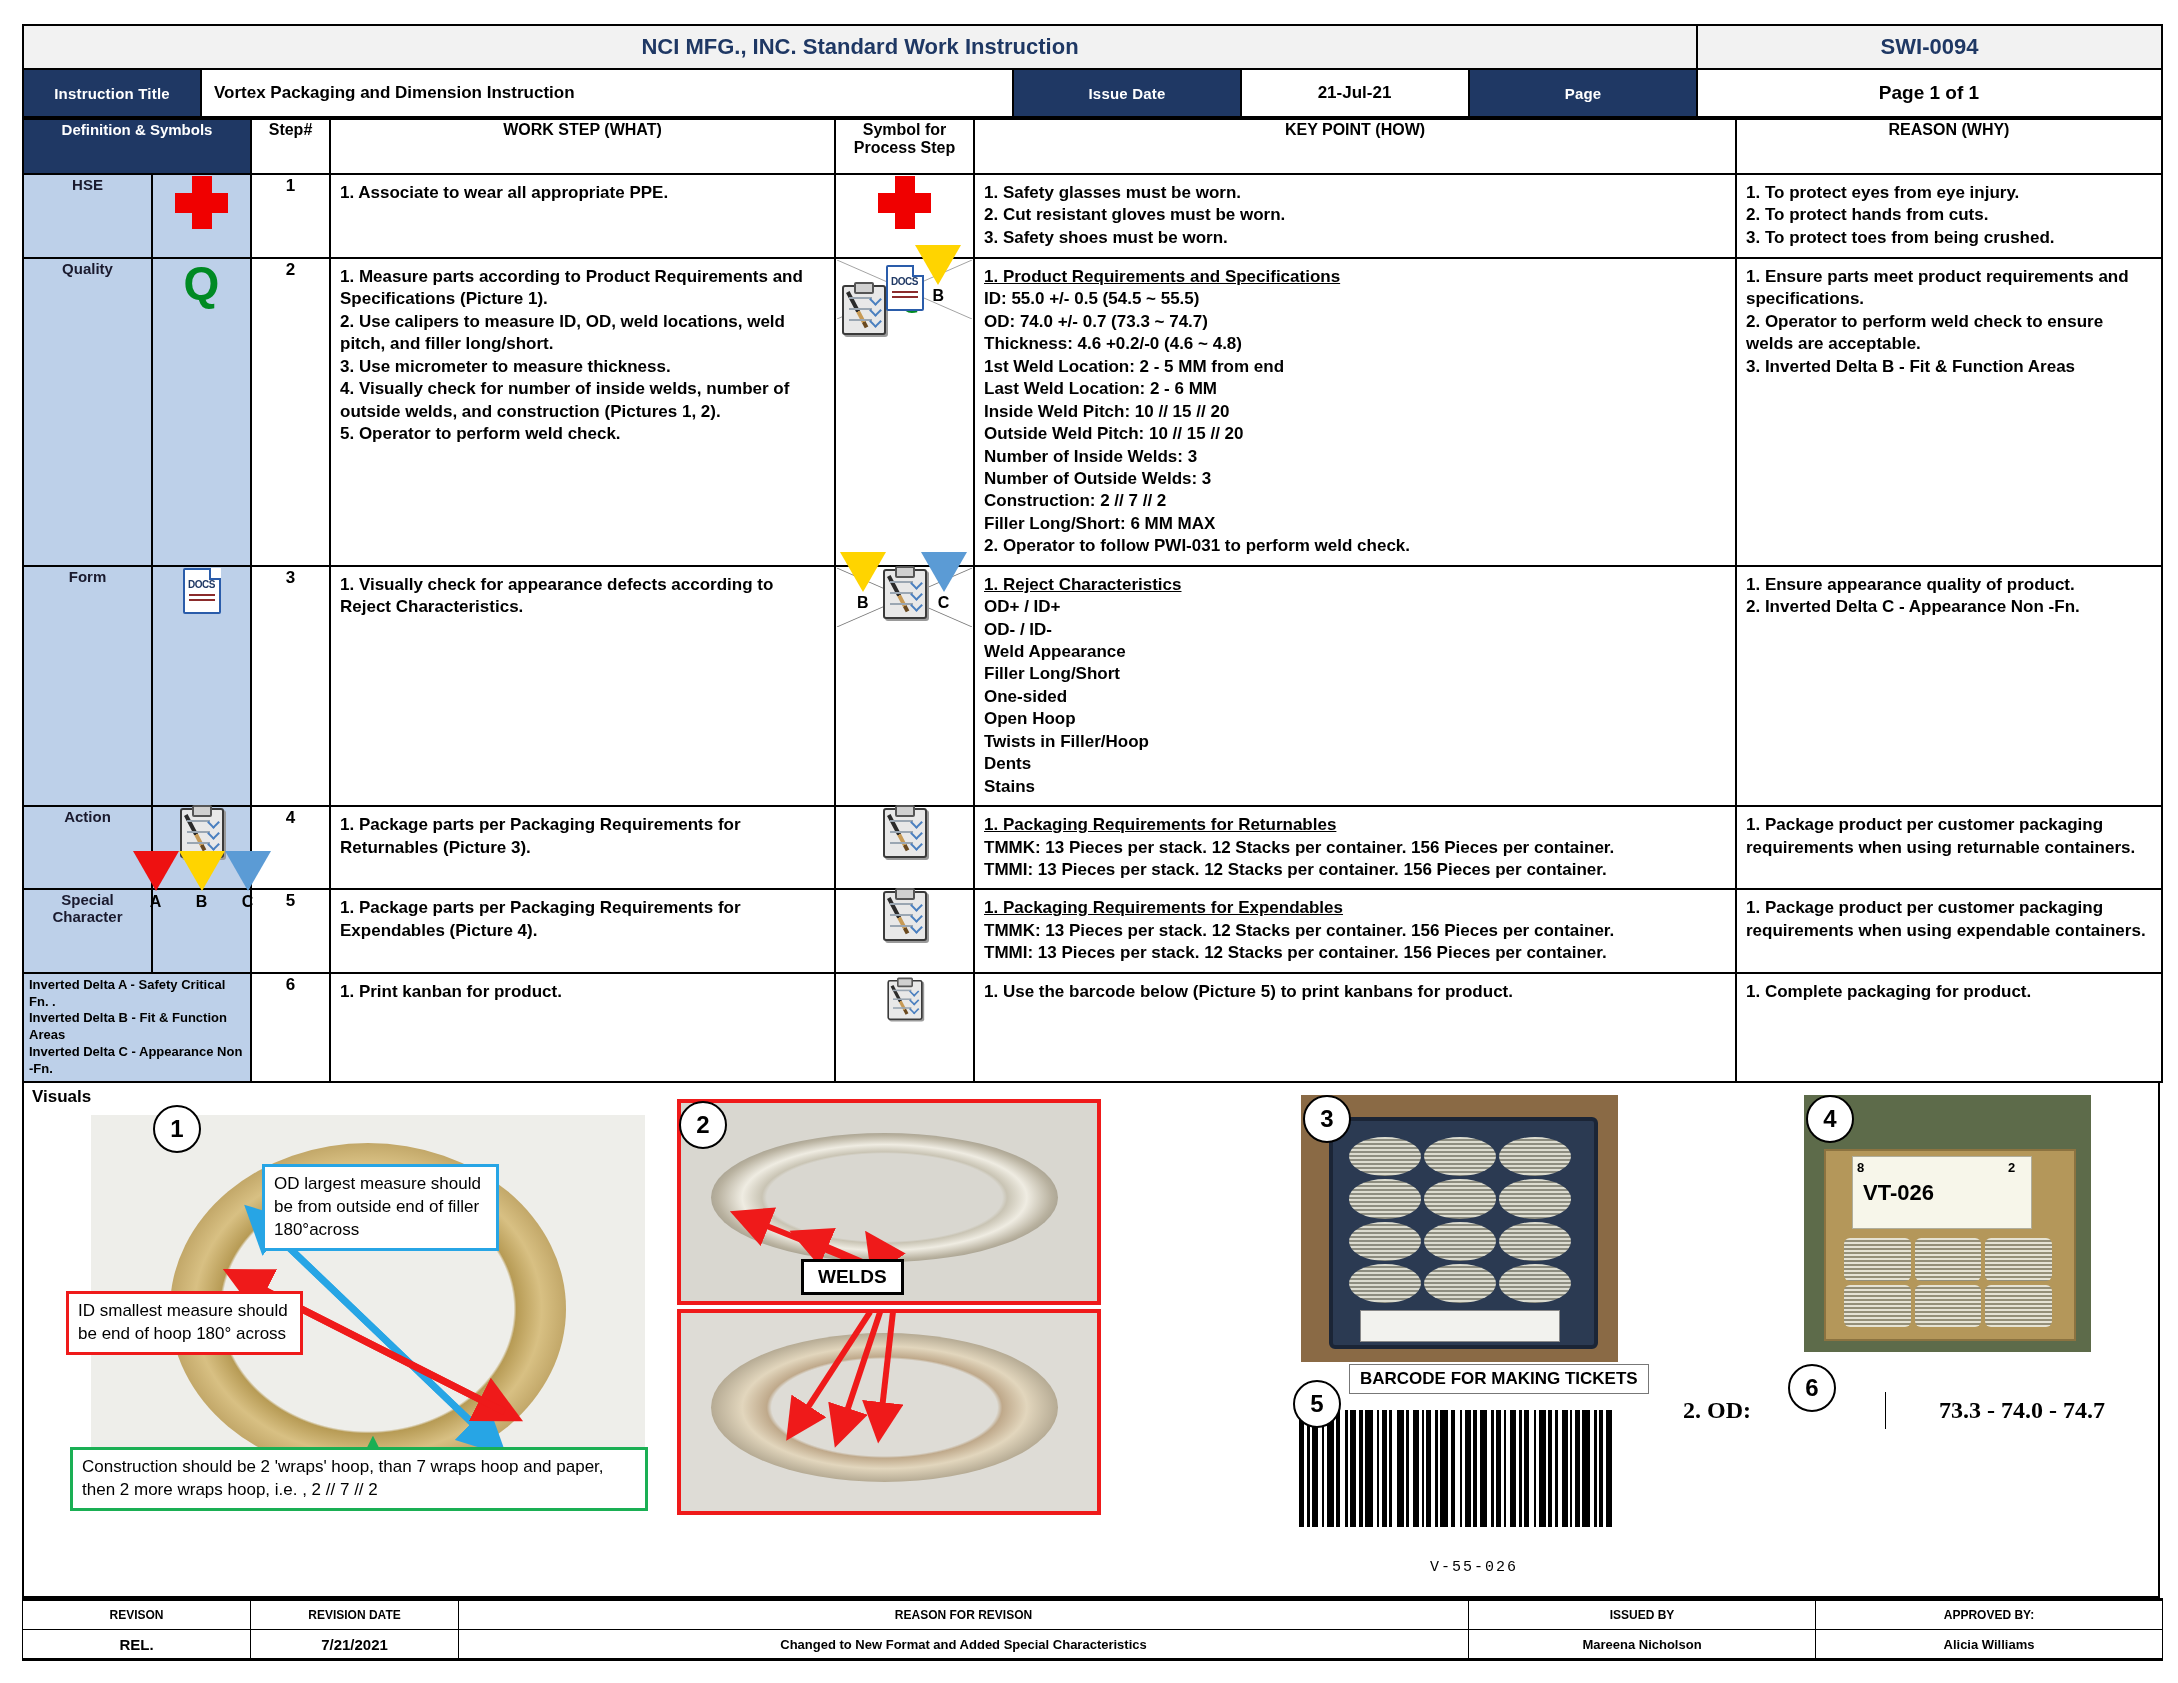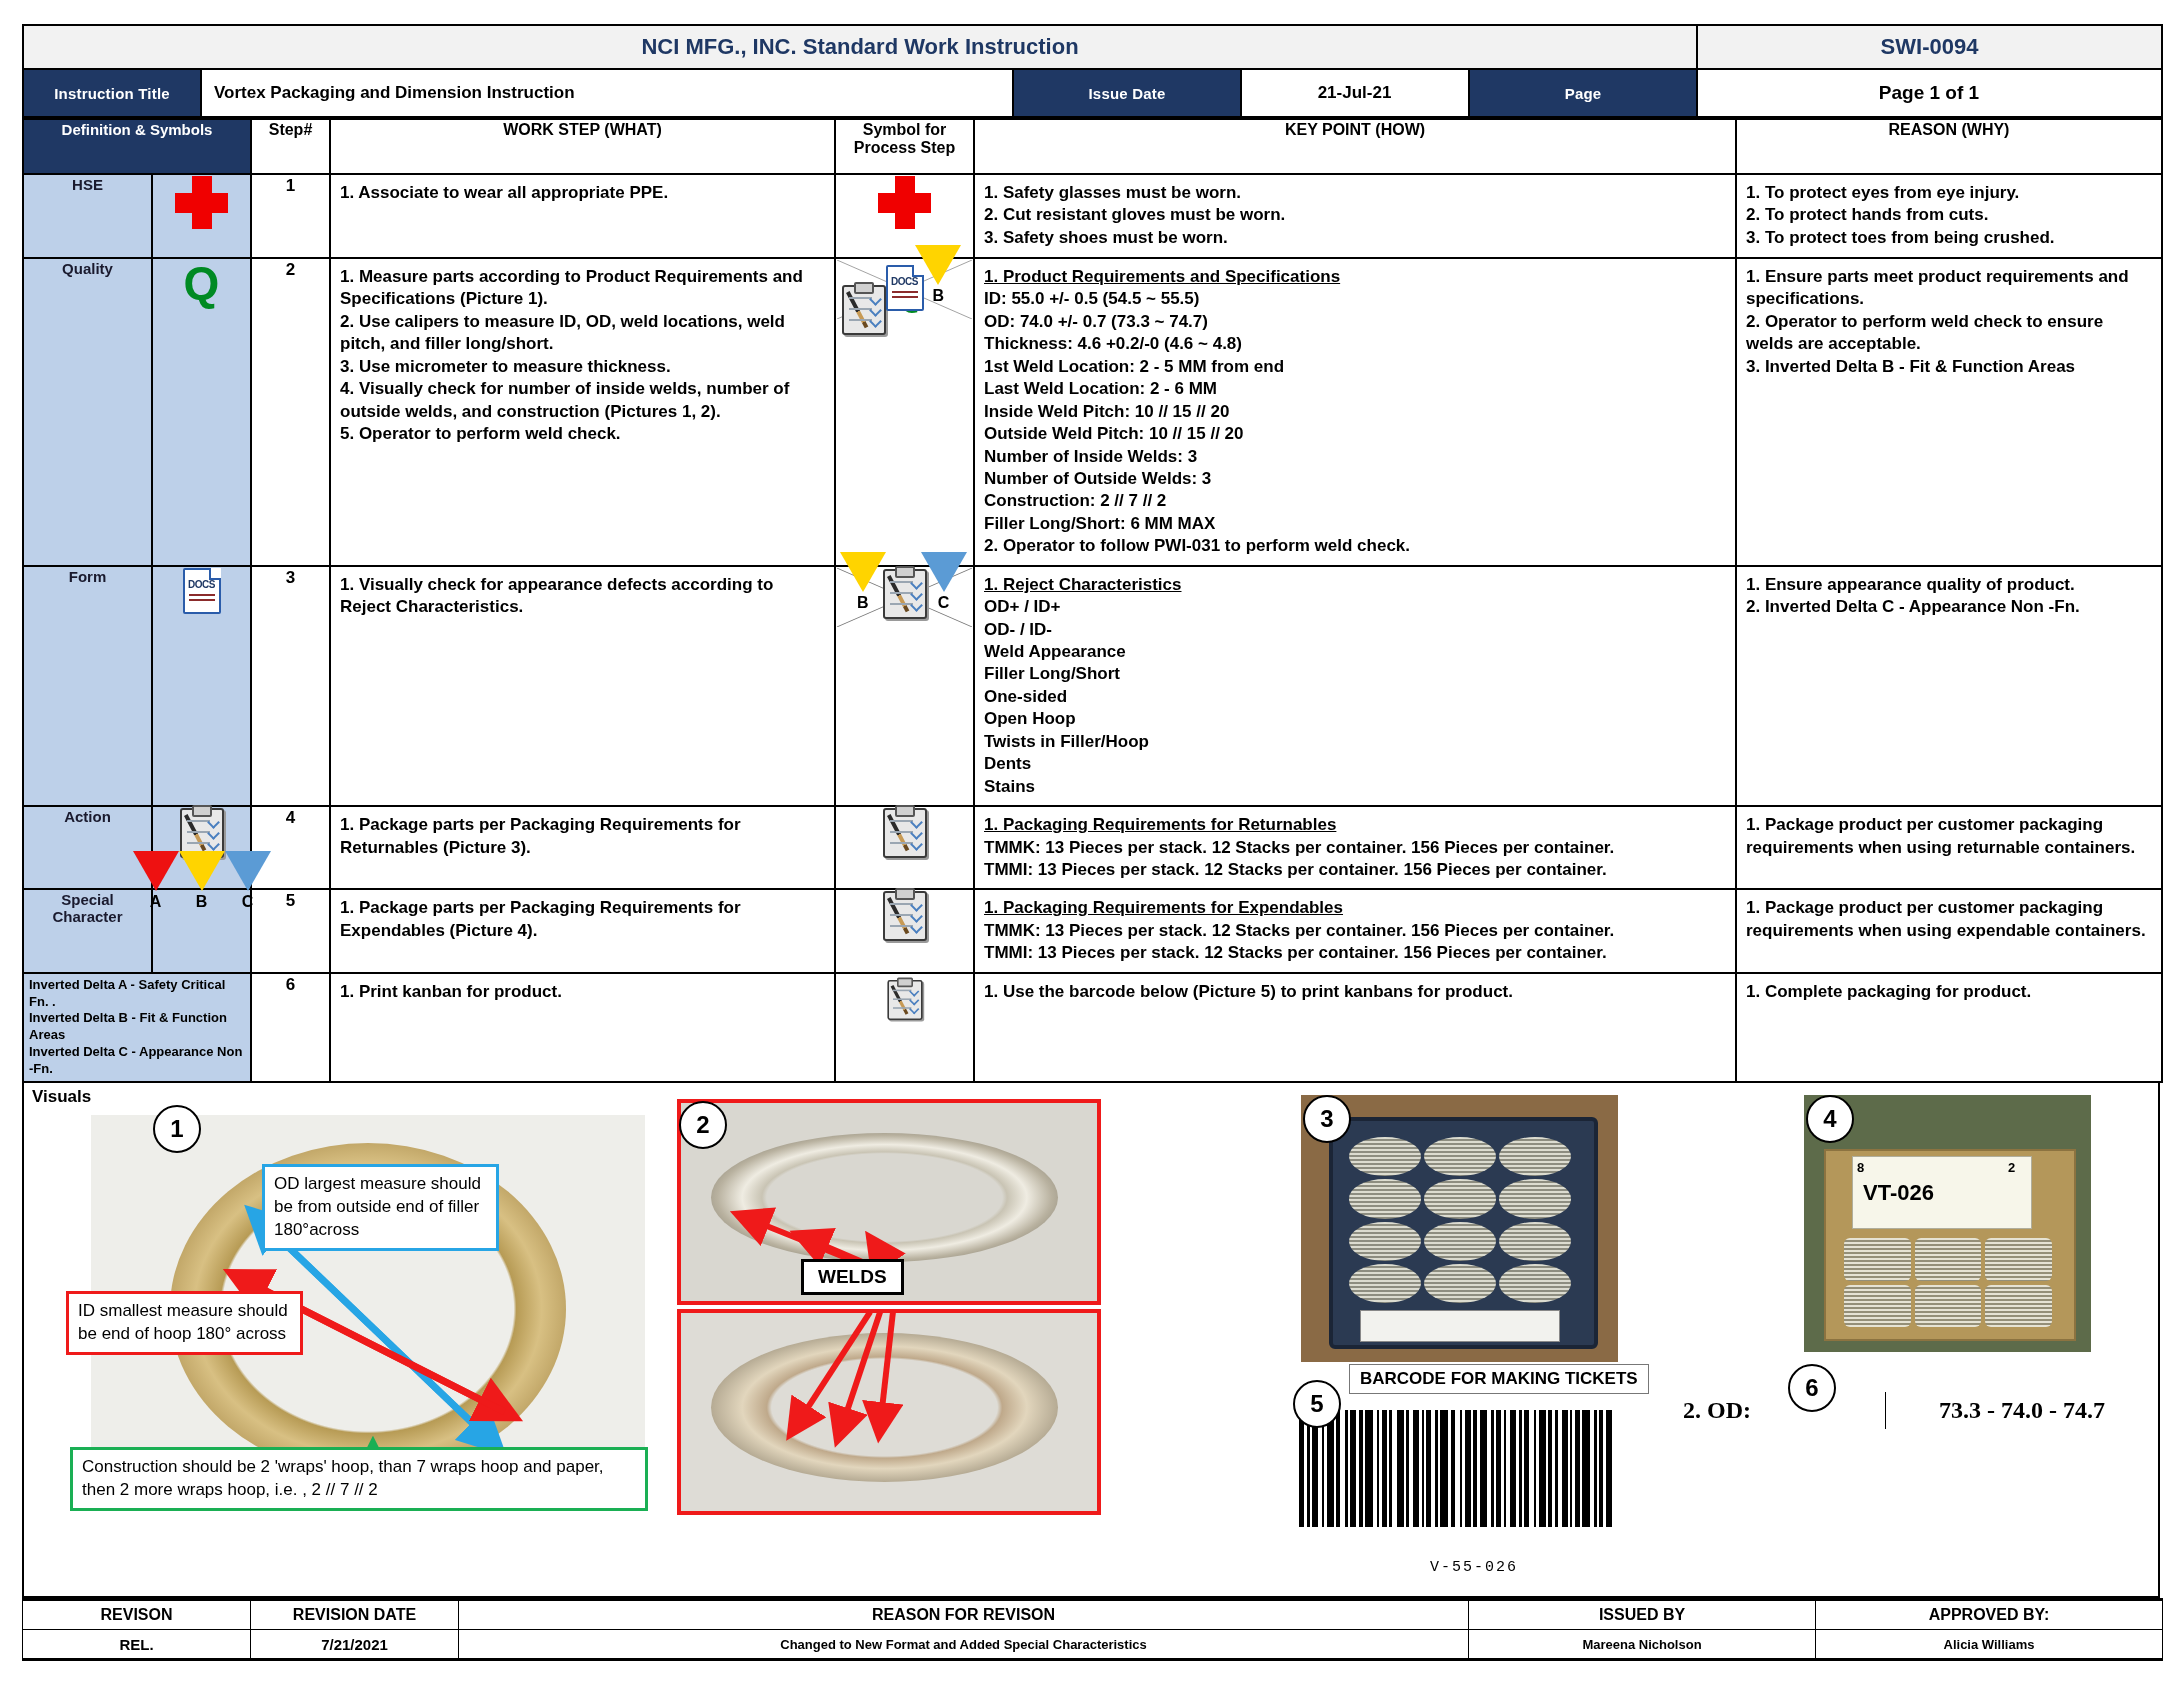--- a/index.html
+++ b/index.html
@@ -92,21 +92,21 @@
   .dimtable{position:absolute;font-family:"Liberation Serif",serif;font-weight:bold;font-size:24px;}
   .dimtable table{border-collapse:collapse;}
   .dimtable td{padding:5px 16px;border-bottom:1px solid #000;}
   .dimtable tr:last-child td{border-bottom:none;}
   .dimtable td.k{border-right:1px solid #000;width:198px;}
   .dimtable td.v{text-align:center;width:257px;}
 
   
   .rev{width:2138px;margin:0 0 0 22px;table-layout:fixed;border-top:3px solid #000;}
   .rev td{border:1px solid #000;text-align:center;font-size:15px;font-weight:bold;height:26px;}
-  .rev td.h{font-size:16px;margin-left:40px;}
+  .rev td.h{font-size:12px;margin-left:40px;}
   .rev td.sm{font-size:13px;font-weight:bold;}
   .rev tr:last-child td{border-bottom:3px solid #000;}
 </style>
 </head>
 <body>
 
 <div class="page">
 
   <table class="hdr">
     <colgroup>

